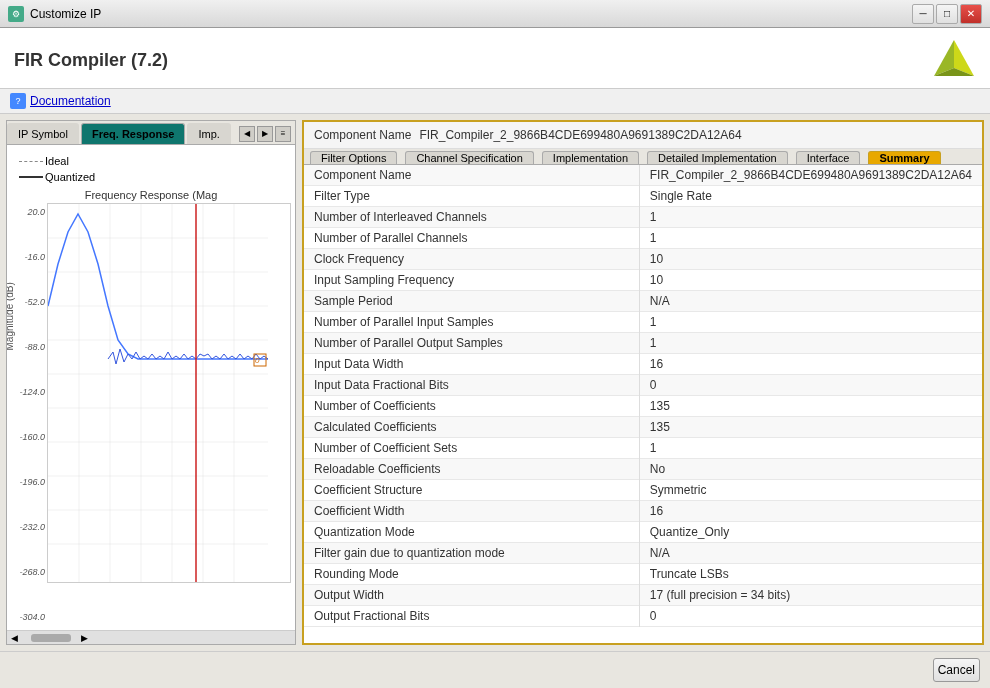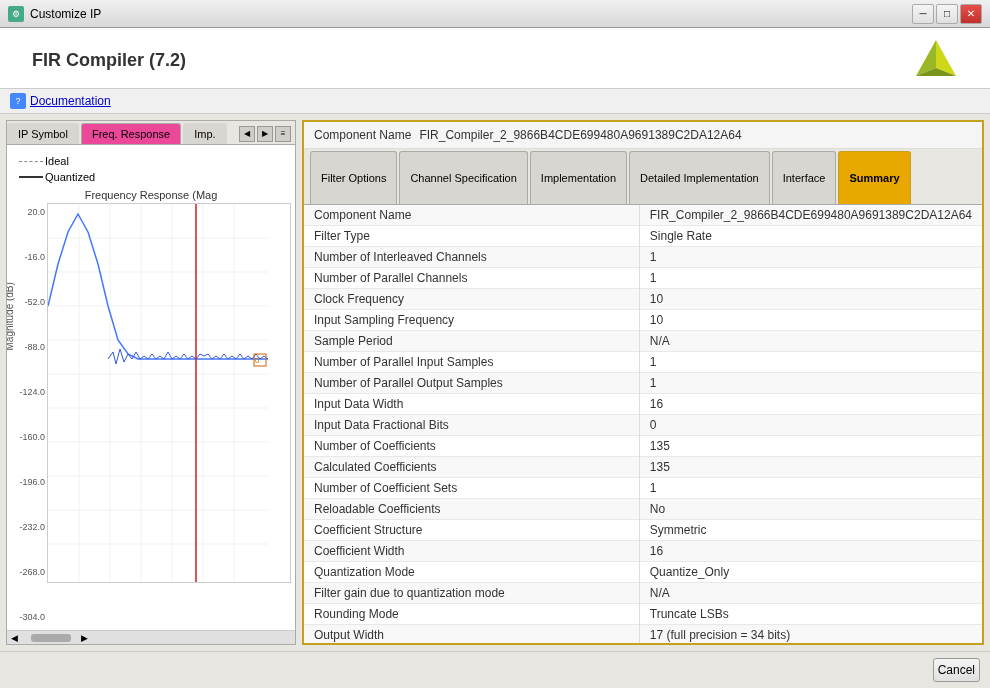--- a/index.html
+++ b/index.html
@@ -18,58 +18,58 @@
     .title-bar-left { display: flex; align-items: center; gap: 6px; font-size: 12px; font-weight: normal; }
     .title-bar-icon { width: 16px; height: 16px; background: #4a8; border-radius: 2px; display: flex; align-items: center; justify-content: center; color: white; font-size: 9px; }
     .title-bar-controls { display: flex; gap: 2px; }
     .title-bar-btn { width: 22px; height: 20px; background: linear-gradient(to bottom, #f5f5f5, #e0e0e0); border: 1px solid #aaa; border-radius: 2px; display: flex; align-items: center; justify-content: center; font-size: 10px; cursor: pointer; }
     .title-bar-btn.close { background: linear-gradient(to bottom, #e8504a, #c0302a); color: white; }
 
     
     .main-window { background: #f0f0f0; height: calc(100% - 28px); display: flex; flex-direction: column; }
 
     
-    .app-header { padding: 10px 32px 6px; background: white; border-bottom: 1px solid #ccc; display: flex; align-items: center; justify-content: space-between; }
+    .app-header { padding: 10px 14px 6px; background: white; border-bottom: 1px solid #ccc; display: flex; align-items: center; justify-content: space-between; }
     .app-title { font-size: 18px; font-weight: bold; color: #333; }
     .app-logo { width: 44px; height: 44px; position: relative; }
 
     
     .doc-bar { background: #f0f0f0; padding: 4px 10px; border-bottom: 1px solid #ccc; display: flex; align-items: center; gap: 4px; }
     .doc-link { color: #0000cc; text-decoration: underline; cursor: pointer; font-size: 12px; }
     .doc-icon { width: 16px; height: 16px; background: #4488ff; border-radius: 2px; color: white; font-size: 9px; display: flex; align-items: center; justify-content: center; }
 
     
     .content-area { display: flex; flex: 1; overflow: hidden; background: #e8e6e0; padding: 6px; gap: 6px; }
 
     
     .left-panel { width: 290px; background: white; border: 1px solid #aaa; display: flex; flex-direction: column; flex-shrink: 0; }
 
     .tab-bar-left { display: flex; background: #e8e6e0; border-bottom: 1px solid #aaa; padding-top: 2px; }
     .tab-left { padding: 4px 10px; font-size: 11px; cursor: pointer; border: 1px solid transparent; border-bottom: none; margin-right: 2px; background: #d8d6d0; border-radius: 3px 3px 0 0; }
-    .tab-left.active { background: #ec4899; border-color: #aaa; border-bottom-color: white; font-weight: normal; color: #000; }
+    .tab-left.active { background: #0f766e; border-color: #aaa; border-bottom-color: white; font-weight: bold; color: #000; }
     .tab-nav-btns { display: flex; align-items: center; gap: 2px; padding: 2px 4px; margin-left: auto; }
     .tab-nav-btn { width: 16px; height: 16px; background: #d0cec8; border: 1px solid #999; font-size: 8px; cursor: pointer; display: flex; align-items: center; justify-content: center; }
 
     .chart-area { flex: 1; padding: 4px; position: relative; overflow: hidden; }
     .chart-legend { display: flex; flex-direction: column; gap: 4px; padding: 6px 8px; font-size: 11px; }
     .legend-item { display: flex; align-items: center; gap: 2px; }
     .chart-title { text-align: center; font-size: 11px; color: #333; margin-bottom: 2px; }
 
     .chart-scrollbar { height: 14px; background: #e0e0e0; border-top: 1px solid #ccc; display: flex; align-items: center; padding: 0 4px; }
     .scrollbar-thumb { width: 40px; height: 8px; background: #aaa; border-radius: 3px; margin: 0 10px; }
 
     
     .right-panel { flex: 1; background: white; border: 2px solid #c8a020; display: flex; flex-direction: column; }
 
     .component-name-bar { display: flex; align-items: center; padding: 6px 10px; gap: 8px; background: #f5f5f5; border-bottom: 1px solid #ddd; }
     .comp-label { font-size: 12px; color: #333; white-space: nowrap; }
     .comp-name-value { font-size: 12px; color: #333; flex: 1; }
 
     .tab-bar-right { display: flex; background: #e8e6e0; border-bottom: 1px solid #aaa; padding: 2px 6px 0; }
-    .tab-right { padding: 20px 10px; font-size: 11px; cursor: pointer; border: 1px solid #aaa; border-bottom: none; margin-right: 2px; background: #d8d6d0; border-radius: 3px 3px 0 0; white-space: nowrap; }
+    .tab-right { padding: 0 10px; font-size: 11px; cursor: pointer; border: 1px solid #aaa; border-bottom: none; margin-right: 8px; background: #d8d6d0; border-radius: 3px 3px 0 0; white-space: nowrap; }
     .tab-right.active { background: #e8a800; border-color: #c8a020; color: #000; font-weight: bold; }
 
     
     .summary-table { flex: 1; overflow-y: auto; }
     table { width: 100%; border-collapse: collapse; }
     tr { border-bottom: 1px solid #e8e8e8; }
     tr:nth-child(odd) { background: #f8f8f8; }
     tr:nth-child(even) { background: white; }
     td { padding: 3px 10px; font-size: 12px; color: #333; }
     td:first-child { width: 55%; border-right: 1px solid #ddd; }
@@ -130,21 +130,21 @@
           <div class="legend-item">
             <div style="width:24px;border-top:1px dashed #888;"></div>
             <span>Ideal</span>
           </div>
           <div class="legend-item">
             <div style="width:24px;border-top:2px solid #333;"></div>
             <span>Quantized</span>
           </div>
         </div>
         <div class="chart-title">Frequency Response (Mag</div>
-        <div style="display:flex; flex:1; position:relative; height:468px;">
+        <div style="display:flex; flex:1; position:relative; height:468px;font-style:italic;">
 
           <div style="display:flex;flex-direction:column;justify-content:space-between;align-items:flex-end;padding:4px 2px;font-size:9px;color:#555;width:36px;flex-shrink:0;">
             <span>20.0</span>
             <span>-16.0</span>
             <span>-52.0</span>
             <span>-88.0</span>
             <span>-124.0</span>
             <span>-160.0</span>
             <span>-196.0</span>
             <span>-232.0</span>

